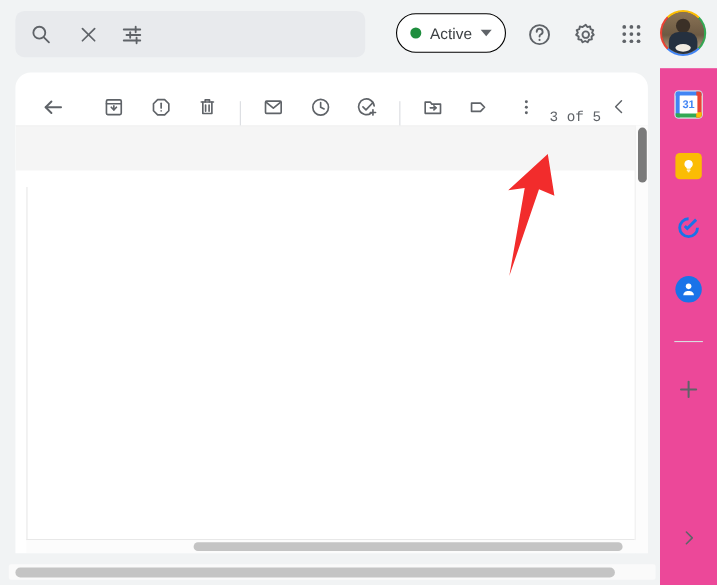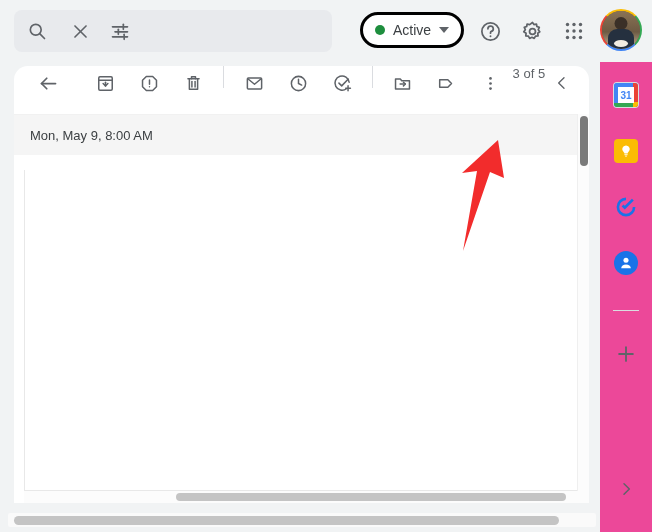--- a/index.html
+++ b/index.html
@@ -26,21 +26,21 @@
   .search-input {
     flex: 1; border: none; outline: none; background: transparent;
     font-family: "Liberation Sans", sans-serif;
     font-size: 15px; color: #202124; padding: 0;
   }
   .search-btn { width: 40px; height: 42px; display: flex; align-items: center; justify-content: center; cursor: pointer; }
 
   .active-chip {
     position: absolute; left: 360px; top: 12px;
     height: 36px; padding: 0 12px 0 12px;
-    border: 3px solid #000000; border-radius: 18px;
+    border: 1px solid #000000; border-radius: 18px;
     display: flex; align-items: center; gap: 8px;
     background: #ffffff; cursor: pointer;
   }
   .active-dot { width: 10px; height: 10px; border-radius: 50%; background: #1e8e3e; }
   .active-label { font-size: 14px; color: #3c4043; }
   .caret-down {
     width: 0; height: 0;
     border-left: 5px solid transparent; border-right: 5px solid transparent;
     border-top: 6px solid #5f6368;
   }
@@ -73,22 +73,23 @@
 
   
   .card {
     position: absolute; left: 14px; top: 66px;
     width: 575px; height: 437px;
     background: #ffffff;
     border-radius: 14px 14px 0 0;
     overflow: hidden;
   }
   .toolbar {
-    height: 48px; display: flex; align-items: flex-start; padding: 0 6px;
+    height: 48px; display: flex; align-items: flex-end; padding: 0 6px;
     position: relative;
+    font-family: Liberation Mono, monospace;
   }
   .tb-btn {
     width: 34px; height: 34px; margin: 0 5px;
     display: flex; align-items: center; justify-content: center;
     cursor: pointer; border-radius: 50%;
   }
   .tb-back { margin-left: 12px; margin-right: 18px; }
   .tb-sep { width: 1px; height: 22px; background: #dadce0; margin: 0 8px; }
   .tb-count {
     margin-left: auto; font-size: 13px; color: #5f6368;
@@ -339,21 +340,20 @@
       <div class="tb-count">3 of 5</div>
 
       <div class="tb-nav">
         <svg width="16" height="16" viewBox="0 0 24 24" stroke="#5f6368" stroke-width="2" fill="none" stroke-linecap="round" stroke-linejoin="round">
           <polyline points="15,4 7,12 15,20"></polyline>
         </svg>
       </div>
     </div>
 
     <div class="snooze-banner">
-      <span class="snooze-date">Mon, May 9, 8:00 AM</span>
     </div>
 
     <div class="msg-body"></div>
 
     <div class="vscroll-track">
       <div class="vscroll-thumb"></div>
     </div>
 
     <div class="hscroll-inner">
       <div class="hscroll-inner-thumb"></div>

